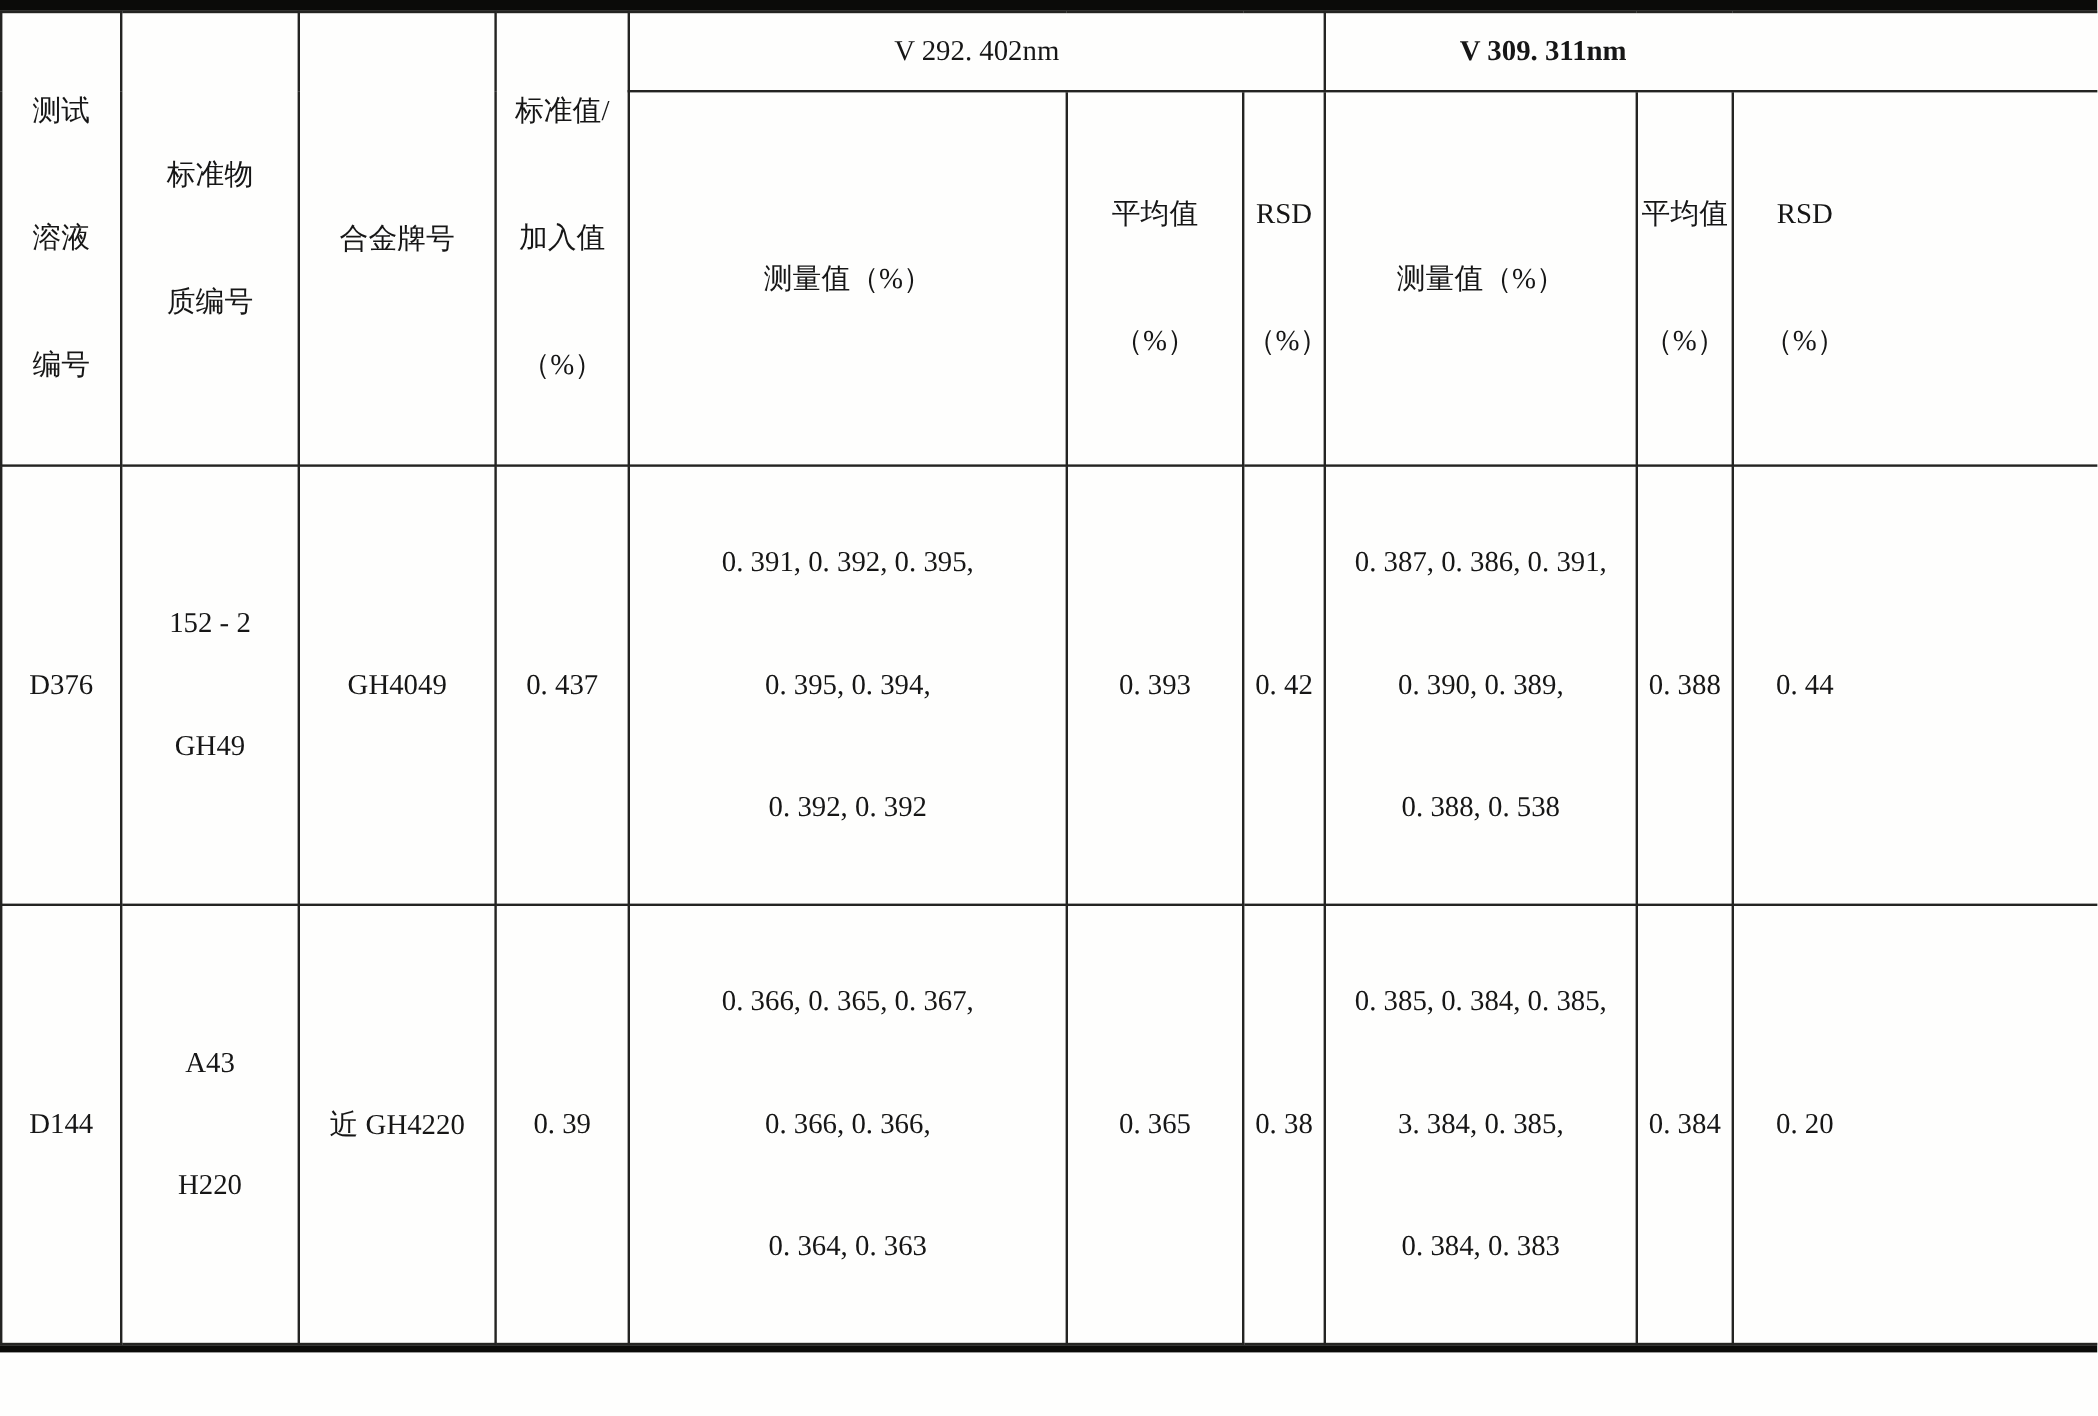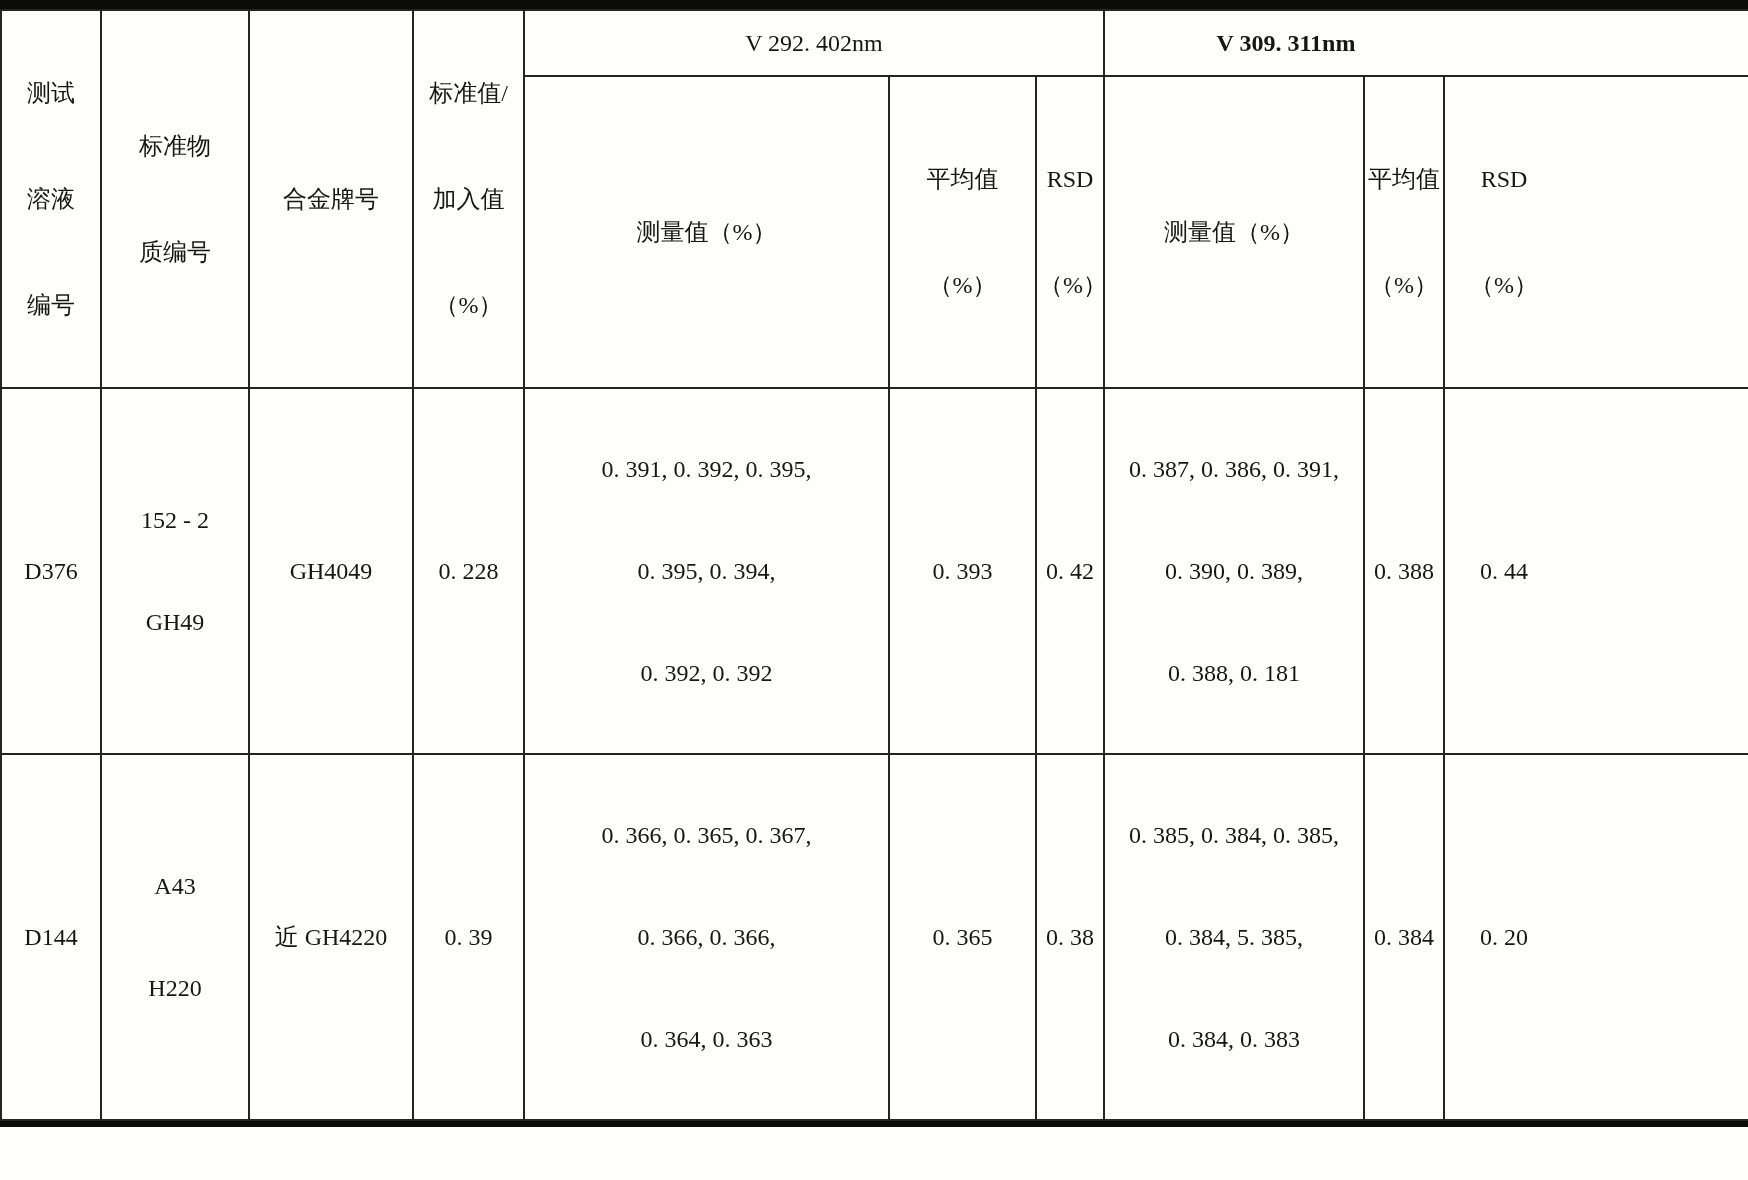--- a/index.html
+++ b/index.html
@@ -91,32 +91,32 @@
         </td>
       </tr>
 
       <tr class="r0">
         <td>D376</td>
         <td>
           <div class="vl">152 - 2</div>
           <div class="vl">GH49</div>
         </td>
         <td>GH4049</td>
-        <td>0. 228</td>
+        <td>0. 437</td>
         <td>
           <div class="vl">0. 391, 0. 392, 0. 395,</div>
           <div class="vl">0. 395, 0. 394,</div>
           <div class="vl">0. 392, 0. 392</div>
         </td>
         <td>0. 393</td>
         <td>0. 42</td>
         <td>
           <div class="vl">0. 387, 0. 386, 0. 391,</div>
           <div class="vl">0. 390, 0. 389,</div>
-          <div class="vl">0. 388, 0. 181</div>
+          <div class="vl">0. 388, 0. 538</div>
         </td>
         <td>0. 388</td>
         <td class="lastcol">0. 44</td>
       </tr>
 
       <tr class="r1">
         <td>D144</td>
         <td>
           <div class="vl">A43</div>
           <div class="vl">H220</div>
@@ -125,21 +125,21 @@
         <td>0. 39</td>
         <td>
           <div class="vl">0. 366, 0. 365, 0. 367,</div>
           <div class="vl">0. 366, 0. 366,</div>
           <div class="vl">0. 364, 0. 363</div>
         </td>
         <td>0. 365</td>
         <td>0. 38</td>
         <td>
           <div class="vl">0. 385, 0. 384, 0. 385,</div>
-          <div class="vl">0. 384, 5. 385,</div>
+          <div class="vl">3. 384, 0. 385,</div>
           <div class="vl">0. 384, 0. 383</div>
         </td>
         <td>0. 384</td>
         <td class="lastcol">0. 20</td>
       </tr>
 
     </tbody>
       </table>
   </div>
 </div>

